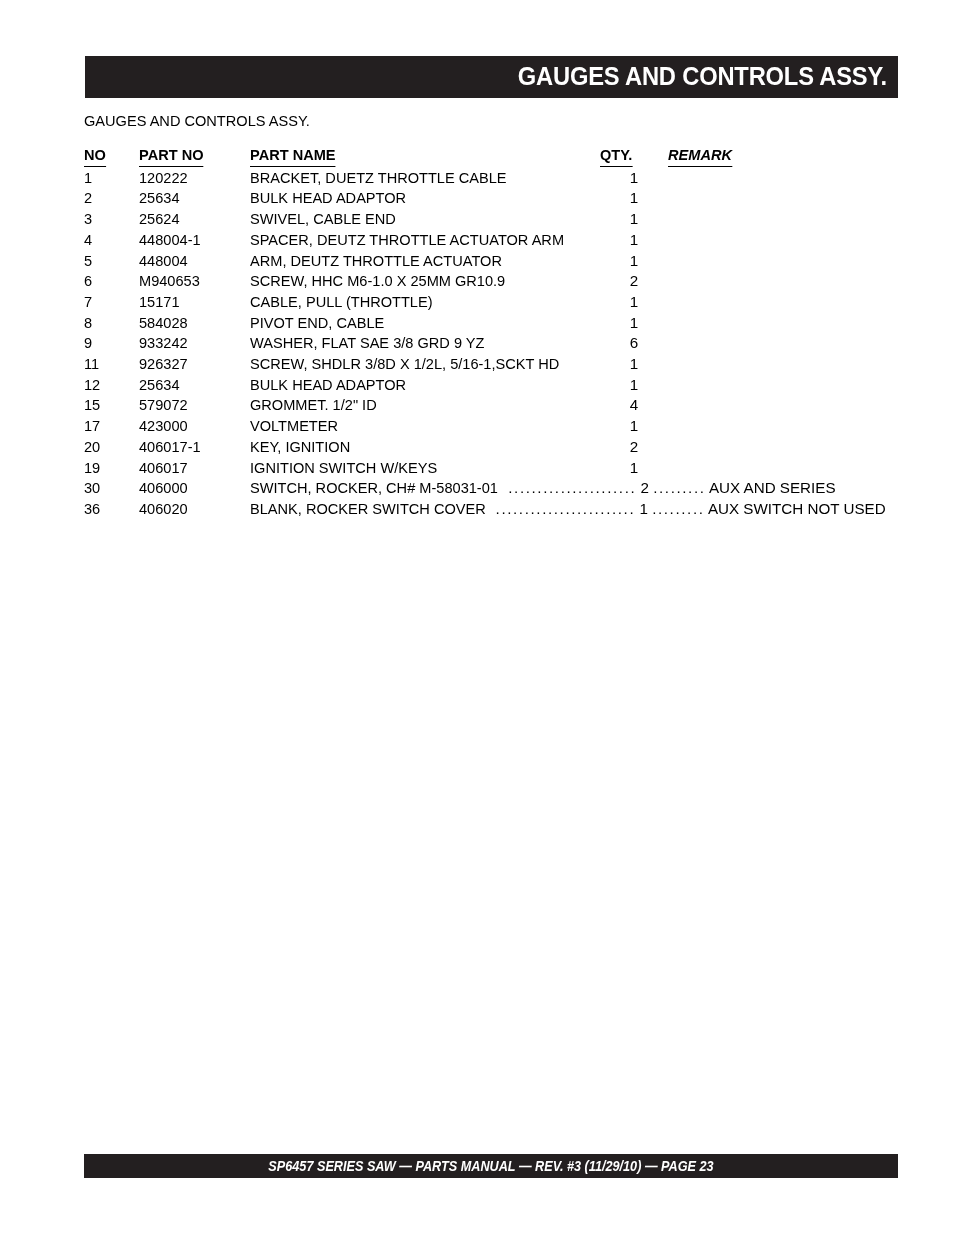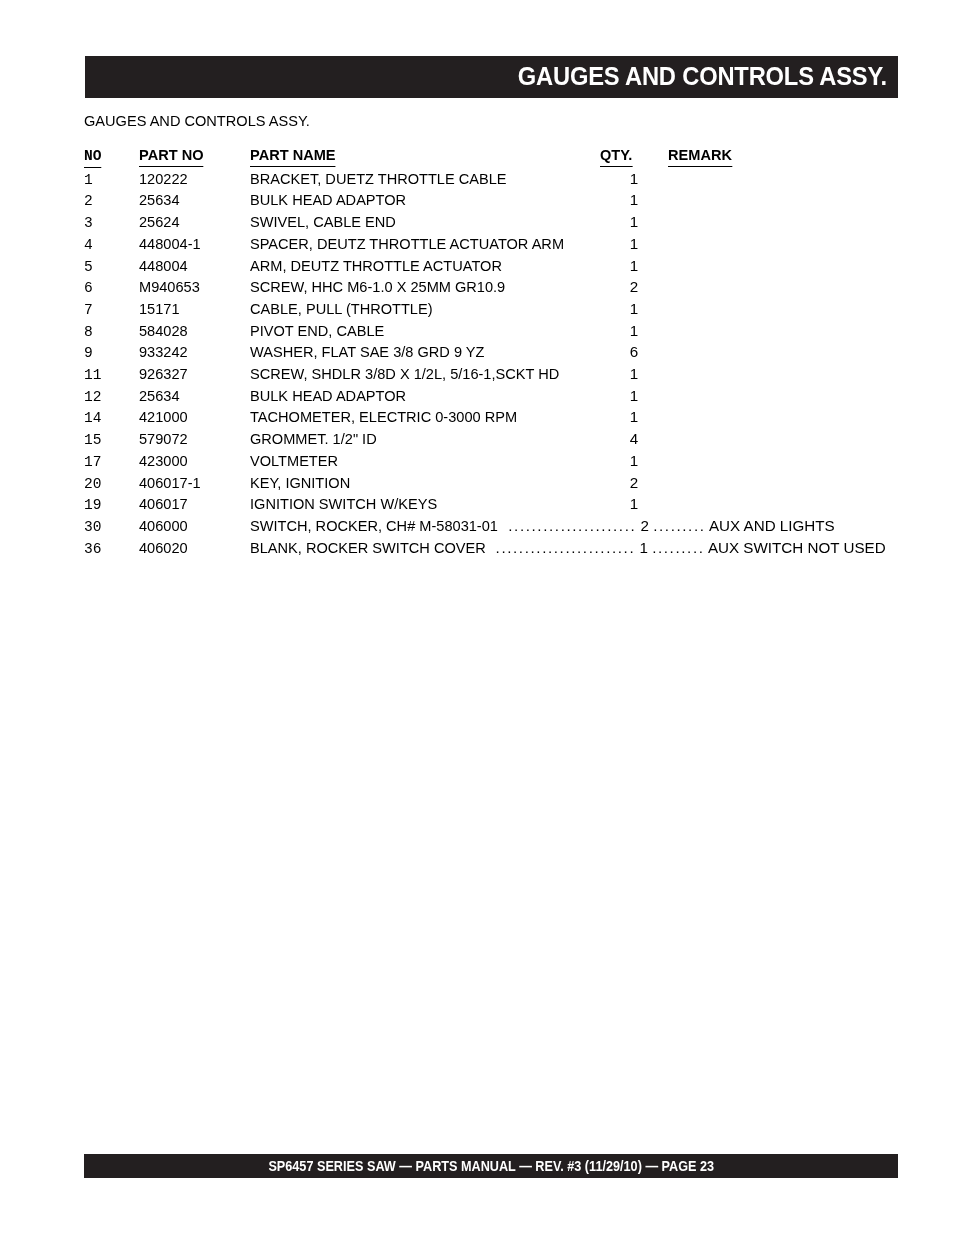--- a/index.html
+++ b/index.html
@@ -78,25 +78,25 @@
     font-weight: bold;
     padding-bottom: 1px;
   }
   .parts-table thead th span.hdr {
     display: inline-block;
     border-bottom: 1.6px solid #000;
     padding-bottom: 0px;
     transform: scaleX(0.96);
     transform-origin: left center;
   }
-  .col-no      { width: 55px; font-family: Liberation Mono, monospace; }
+  .col-no      { width: 55px; }
   .col-partno  { width: 111px; }
   .col-partname{ width: 350px; }
   .col-qty     { width: 68px; text-align: center; }
-  .col-remark  { width: auto; }
+  .col-remark  { width: auto; font-style: italic; }
 
   .cell-txt {
     display: inline-block;
     transform: scaleX(0.96);
     transform-origin: left center;
   }
   .cell-qty {
     display: inline-block;
   }
   td.col-qty { text-align: center; }
@@ -117,20 +117,21 @@
   .footer-bar {
     position: absolute;
     left: 84px;
     top: 1154px;
     width: 814px;
     height: 24px;
     background: #231f20;
     display: flex;
     align-items: center;
     justify-content: center;
+    font-style: italic;
   }
   .footer-text {
     color: #ffffff;
     font-weight: bold;
     font-size: 14.4px;
     line-height: 1;
     white-space: nowrap;
     transform: scaleX(0.88);
     transform-origin: center center;
   }
@@ -226,27 +227,20 @@
         <td class="col-remark"><span class="cell-txt"></span></td>
       </tr>
       <tr>
         <td class="col-no"><span class="cell-txt">12</span></td>
         <td class="col-partno"><span class="cell-txt">25634</span></td>
         <td class="col-partname"><span class="cell-txt">BULK HEAD ADAPTOR</span></td>
         <td class="col-qty"><span class="cell-qty">1</span></td>
         <td class="col-remark"><span class="cell-txt"></span></td>
       </tr>
       <tr>
-        <td class="col-no"><span class="cell-txt">14</span></td>
-        <td class="col-partno"><span class="cell-txt">421000</span></td>
-        <td class="col-partname"><span class="cell-txt">TACHOMETER, ELECTRIC 0-3000 RPM</span></td>
-        <td class="col-qty"><span class="cell-qty">1</span></td>
-        <td class="col-remark"><span class="cell-txt"></span></td>
-      </tr>
-      <tr>
         <td class="col-no"><span class="cell-txt">15</span></td>
         <td class="col-partno"><span class="cell-txt">579072</span></td>
         <td class="col-partname"><span class="cell-txt">GROMMET. 1/2" ID</span></td>
         <td class="col-qty"><span class="cell-qty">4</span></td>
         <td class="col-remark"><span class="cell-txt"></span></td>
       </tr>
       <tr>
         <td class="col-no"><span class="cell-txt">17</span></td>
         <td class="col-partno"><span class="cell-txt">423000</span></td>
         <td class="col-partname"><span class="cell-txt">VOLTMETER</span></td>
@@ -263,21 +257,21 @@
       <tr>
         <td class="col-no"><span class="cell-txt">19</span></td>
         <td class="col-partno"><span class="cell-txt">406017</span></td>
         <td class="col-partname"><span class="cell-txt">IGNITION SWITCH W/KEYS</span></td>
         <td class="col-qty"><span class="cell-qty">1</span></td>
         <td class="col-remark"><span class="cell-txt"></span></td>
       </tr>
       <tr class="leader-row">
         <td class="col-no"><span class="cell-txt">30</span></td>
         <td class="col-partno"><span class="cell-txt">406000</span></td>
-        <td class="leader-cell" colspan="3"><span class="leader-name">SWITCH, ROCKER, CH# M-58031-01</span><span class="dots">......................</span><span> 2 </span><span class="dots">.........</span><span> AUX AND LIGHTS</span></td>
+        <td class="leader-cell" colspan="3"><span class="leader-name">SWITCH, ROCKER, CH# M-58031-01</span><span class="dots">......................</span><span> 2 </span><span class="dots">.........</span><span> AUX AND SERIES</span></td>
       </tr>
       <tr class="leader-row">
         <td class="col-no"><span class="cell-txt">36</span></td>
         <td class="col-partno"><span class="cell-txt">406020</span></td>
         <td class="leader-cell" colspan="3"><span class="leader-name">BLANK, ROCKER SWITCH COVER</span><span class="dots">........................</span><span> 1 </span><span class="dots">.........</span><span> AUX SWITCH NOT USED</span></td>
       </tr>
     </tbody>
 </table>
 
 <div class="footer-bar">

